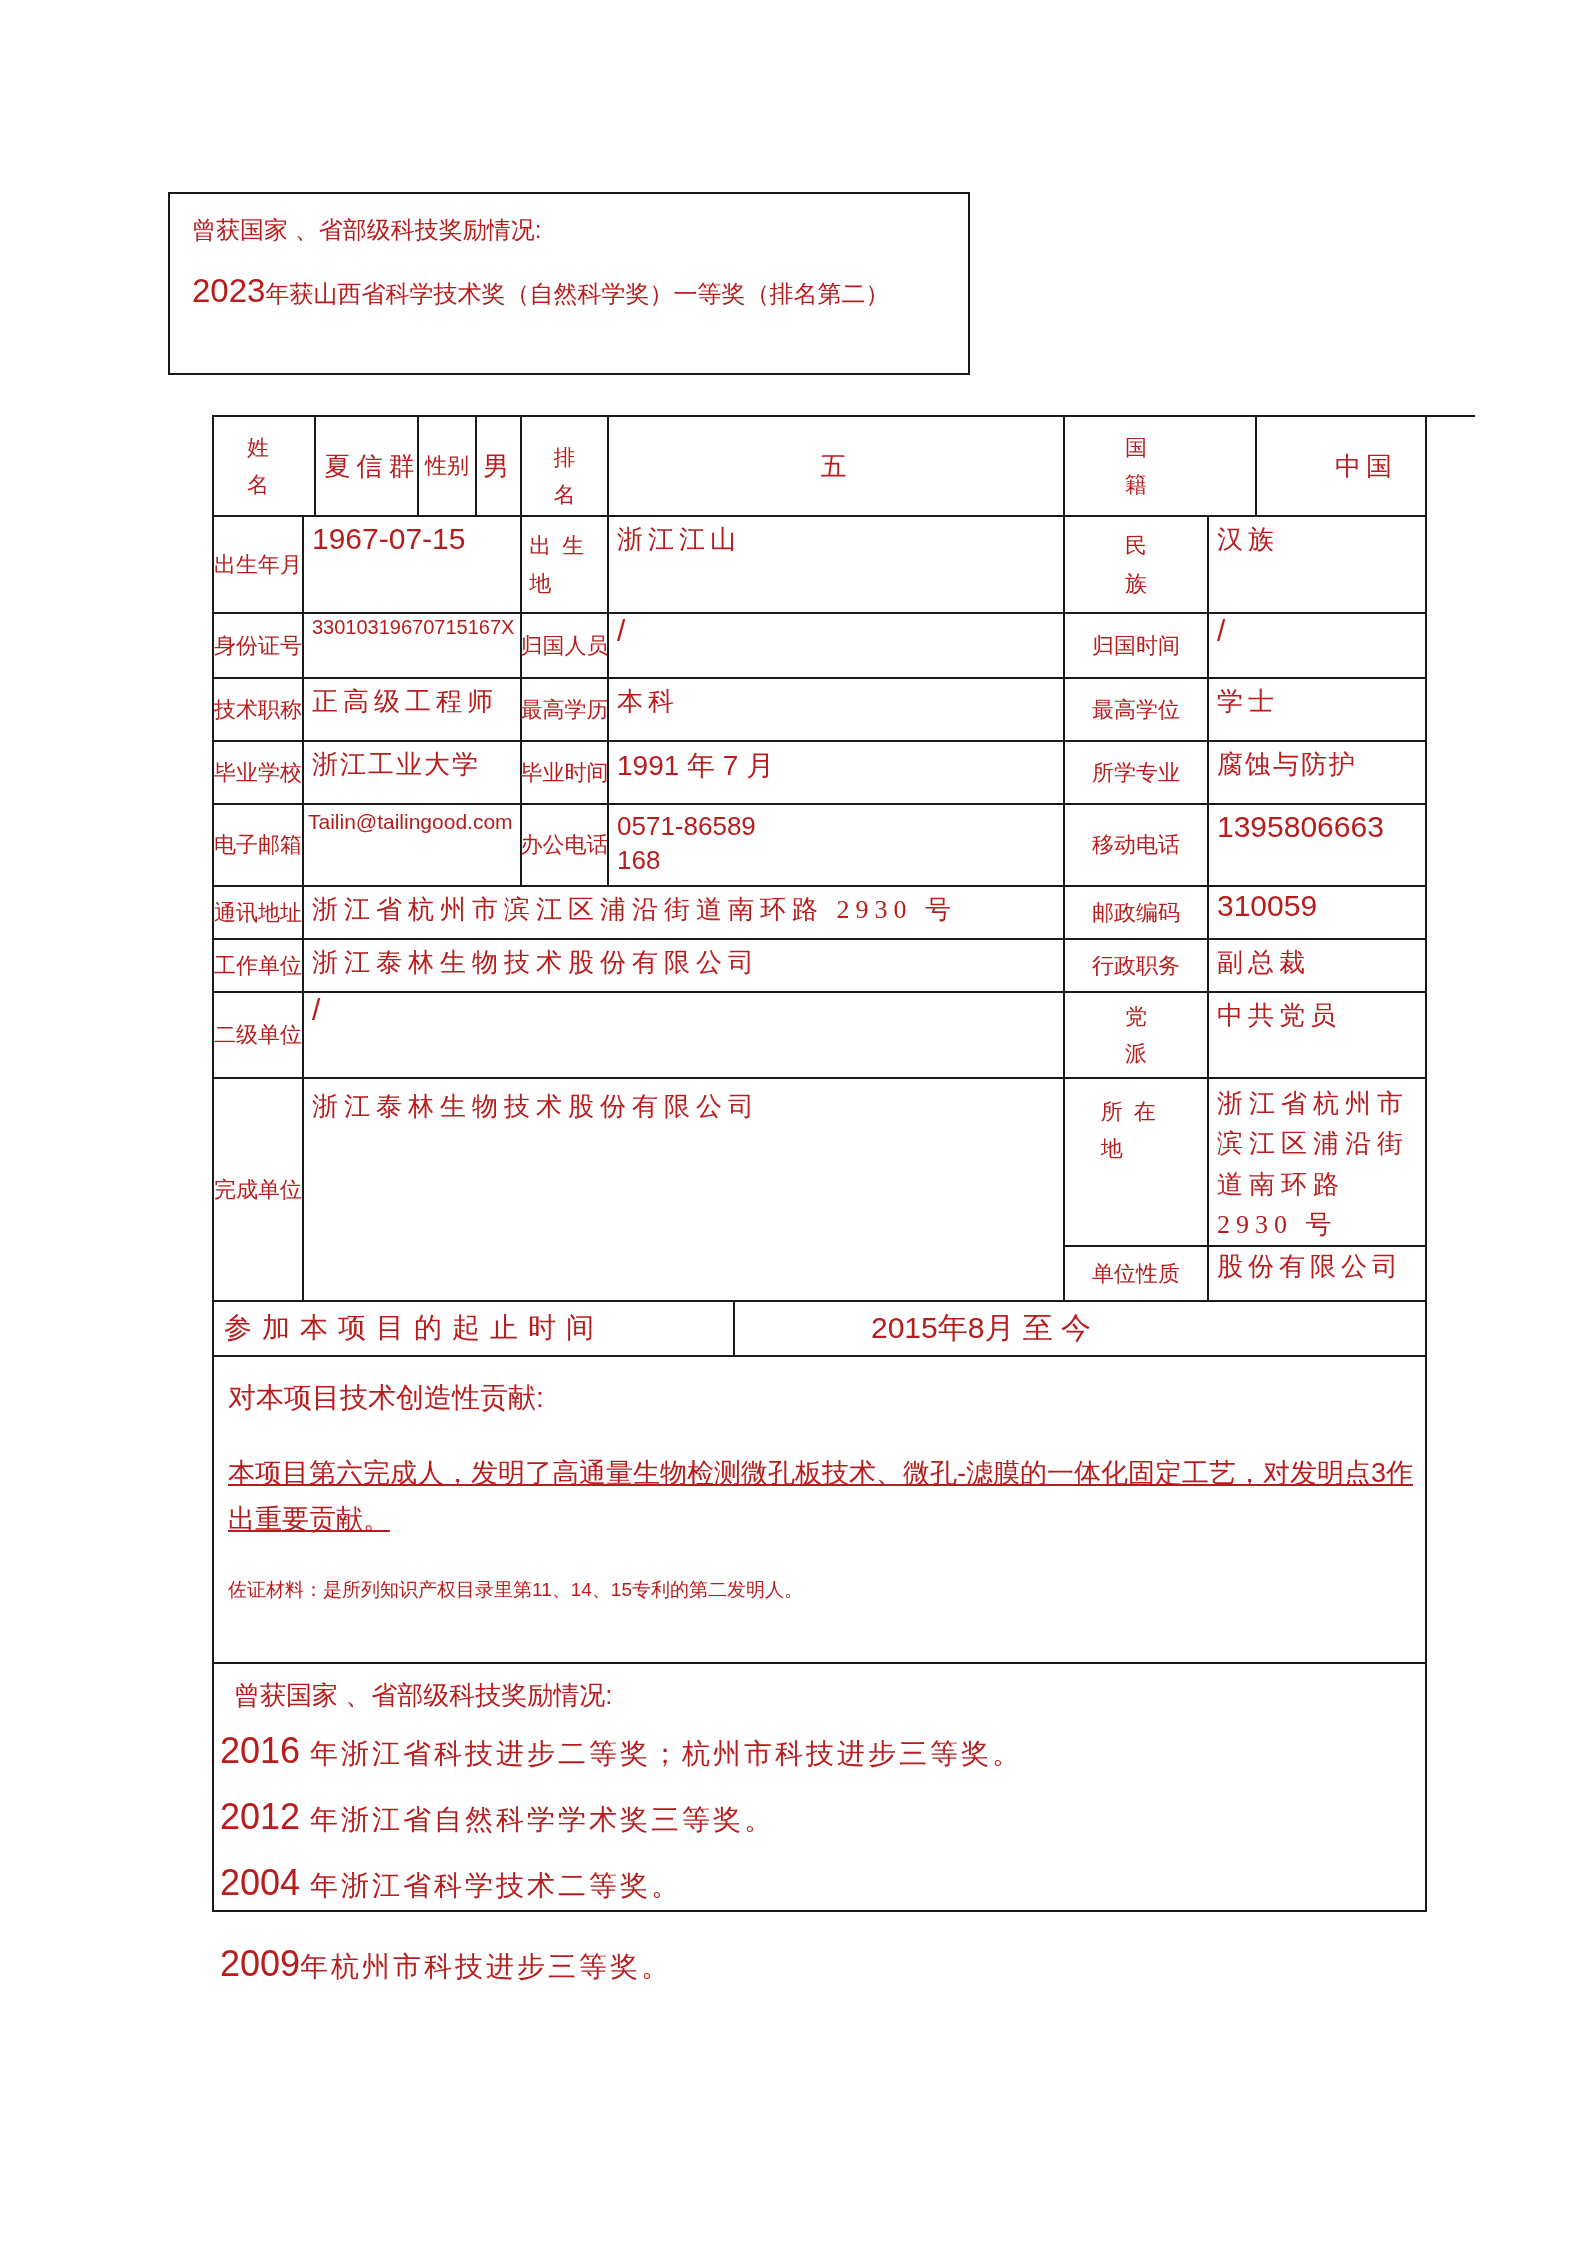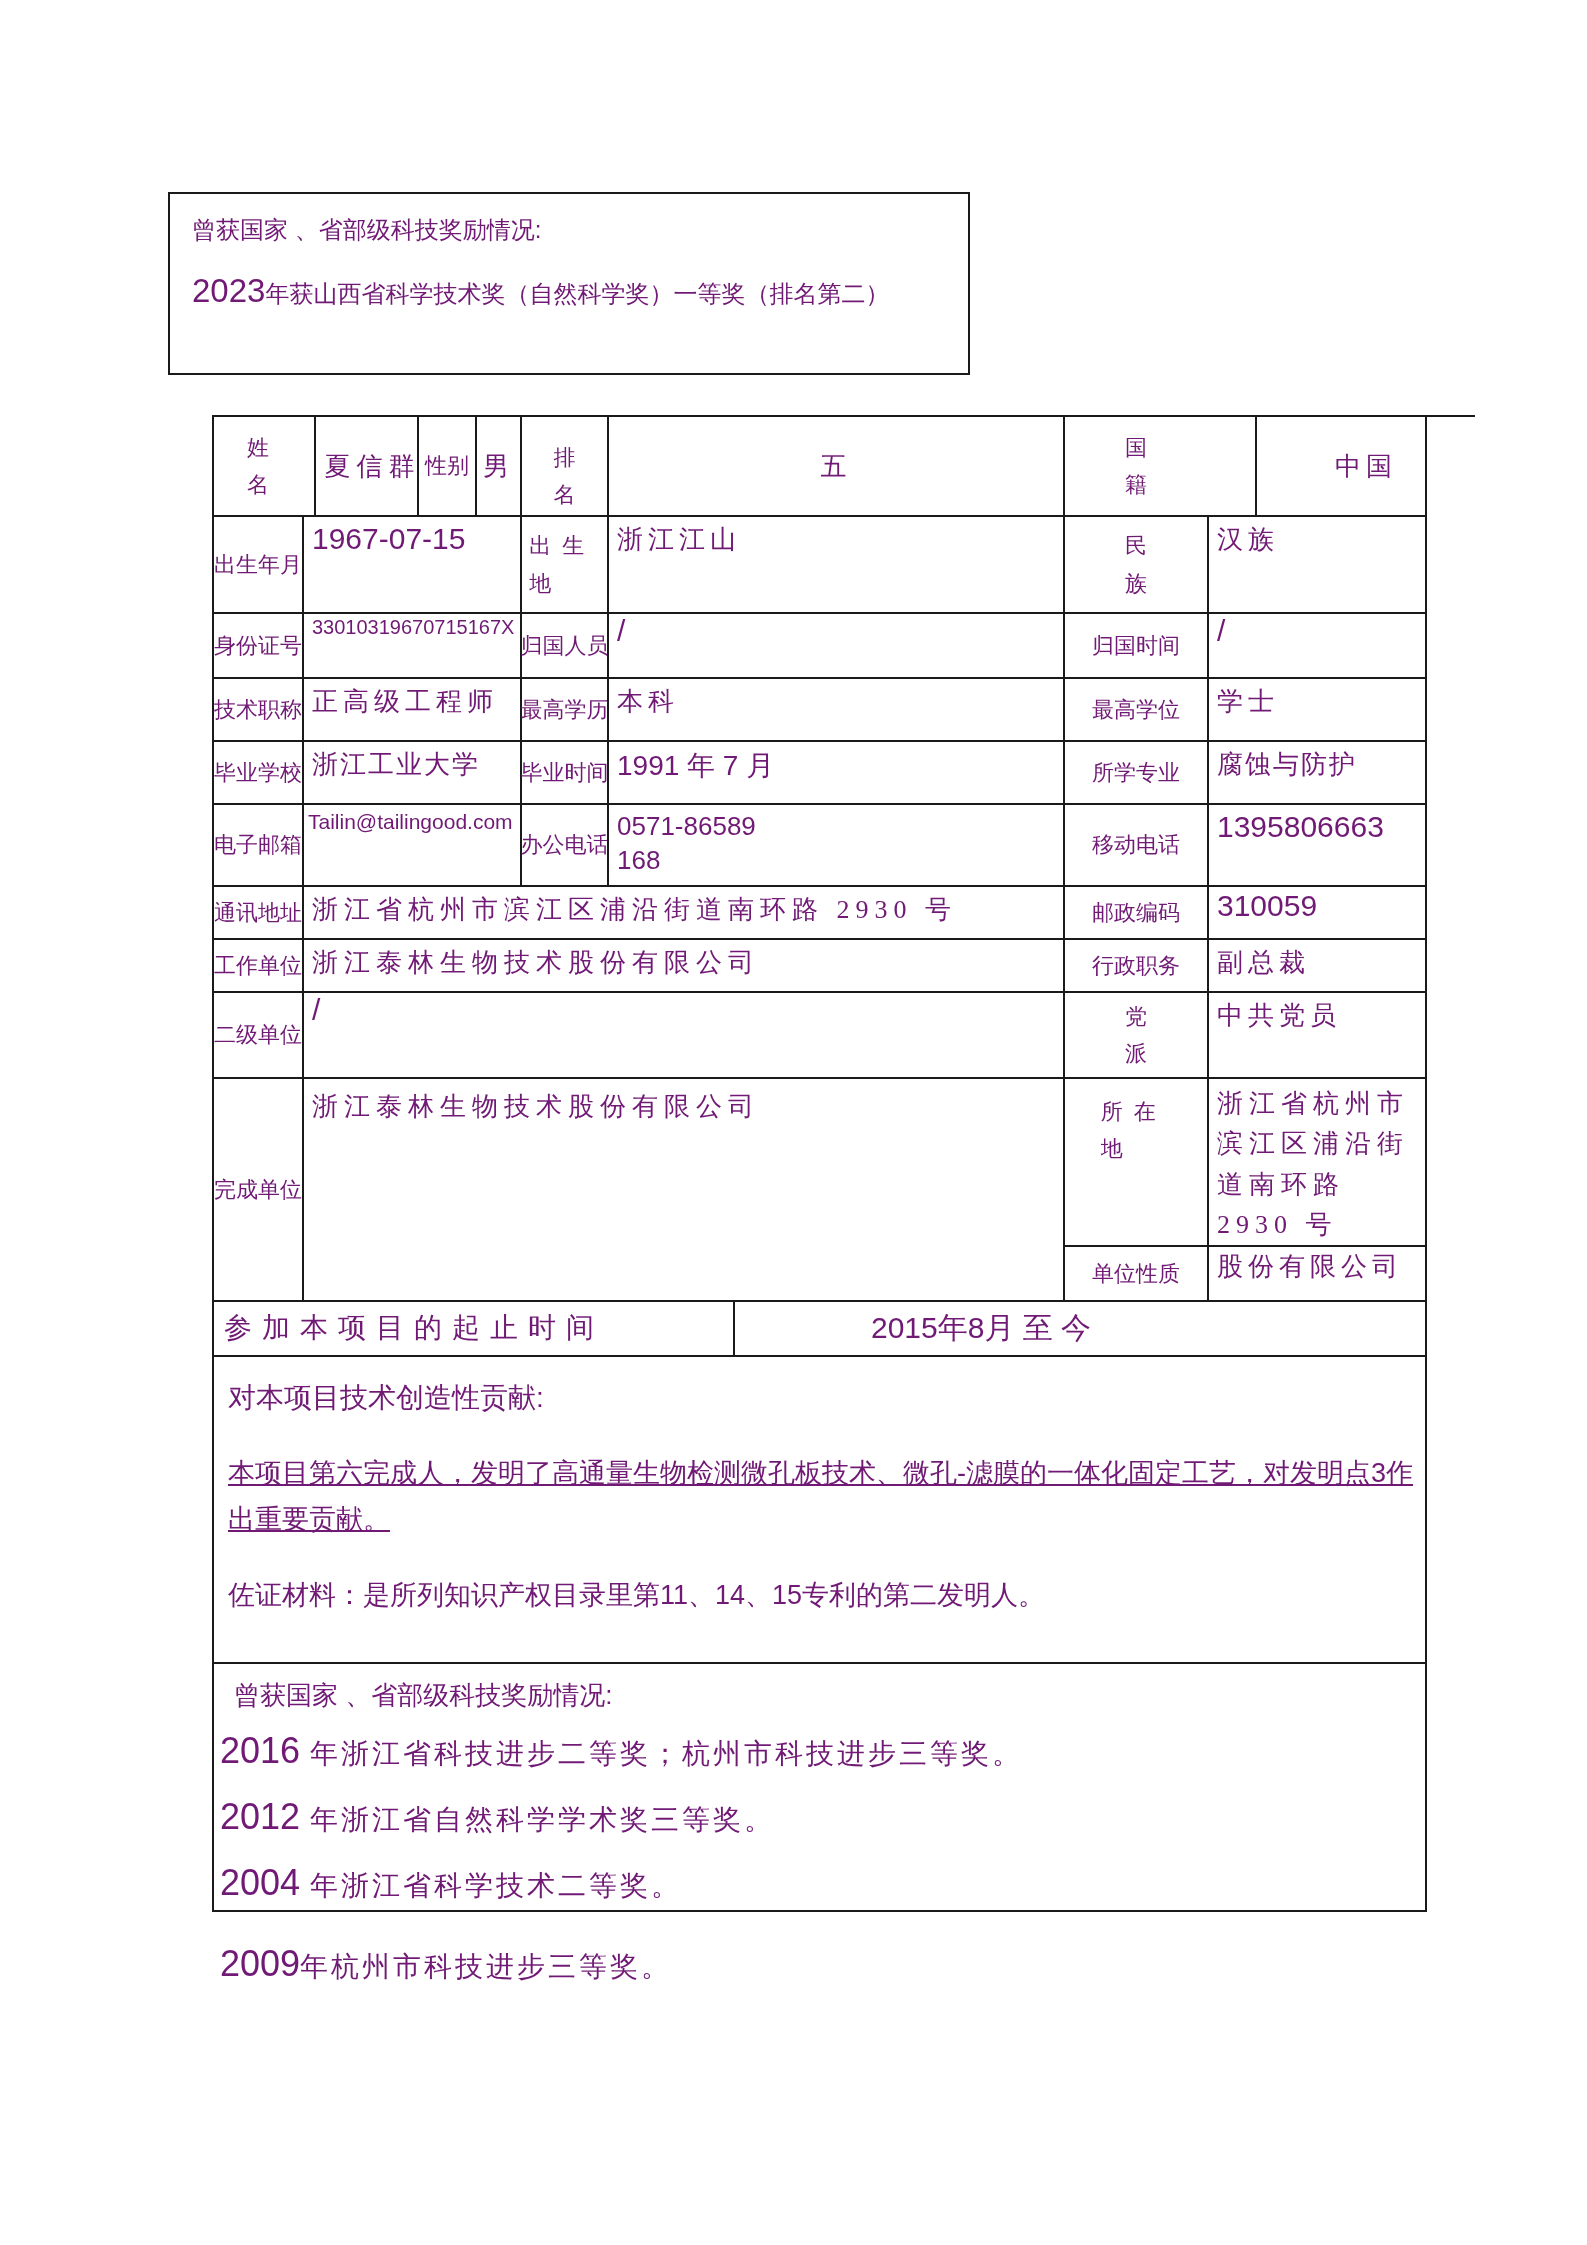--- a/index.html
+++ b/index.html
@@ -1,16 +1,16 @@
 <!DOCTYPE html>
 <html><head>
 <meta charset="utf-8">
 <style>
   html,body{margin:0;padding:0;background:#ffffff;}
-  .page{position:relative;width:1587px;height:2245px;background:#fff;color:#701a75;
+  .page{position:relative;width:1587px;height:2245px;background:#fff;color:#b91c1c;
         font-family:"Liberation Sans",sans-serif;overflow:hidden;}
   
   .topbox{position:absolute;left:168px;top:192px;width:802px;height:183px;
           border:2px solid #1a1a1a;box-sizing:border-box;padding:20px 22px;}
   .topbox .l1{font-size:24px;margin:0 0 26px 0;}
   .topbox .l2{font-size:24px;margin:0;}
   .topbox .bigyear{font-size:33px;font-family:"Liberation Sans",sans-serif;}
   
   .cell{position:absolute;box-sizing:border-box;border-left:2px solid #1a1a1a;
         border-top:2px solid #1a1a1a;background:#fff;}
@@ -25,21 +25,21 @@
   .vt{padding:5px 8px;}
   .ser{font-family:"Liberation Serif",serif;font-size:26px;letter-spacing:5px;}
   .num{font-family:"Liberation Sans",sans-serif;}
   .nowrap{white-space:nowrap;}
   .phoneWrap{display:inline-block;max-width:150px;word-break:break-all;
              font-size:26px;line-height:1.3;}
   
   .bigcell{padding:16px 14px;}
   .contrib-h{font-size:28px;margin:6px 0 0 0;}
   .contrib-b{font-size:27px;line-height:1.7;margin:34px 0 0 0;text-decoration:underline;}
-  .contrib-e{font-size:27px;margin:34px 0 0 0;}
+  .contrib-e{font-size:19px;margin:34px 0 0 0;}
   .awards-h{font-size:26px;margin:14px 0 0 14px;}
   .aw-line{margin:10px 0 0 0;line-height:1.55;}
   .aw-line.gap{margin-top:26px;}
   .aw-year{font-size:36px;font-family:"Liberation Sans",sans-serif;}
   .aw-text{font-family:"Liberation Serif",serif;font-size:28px;letter-spacing:3px;}
   .period-lbl{font-size:28px;letter-spacing:10px;justify-content:flex-start;padding-left:10px;}
   .period-val{font-size:30px;padding-right:200px;}
 </style>
 </head>
 <body>

